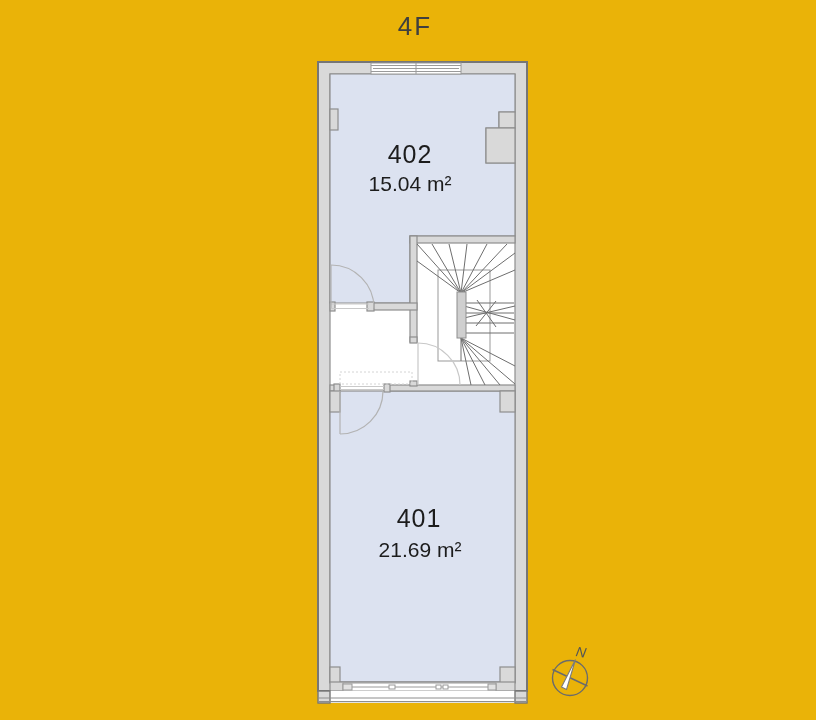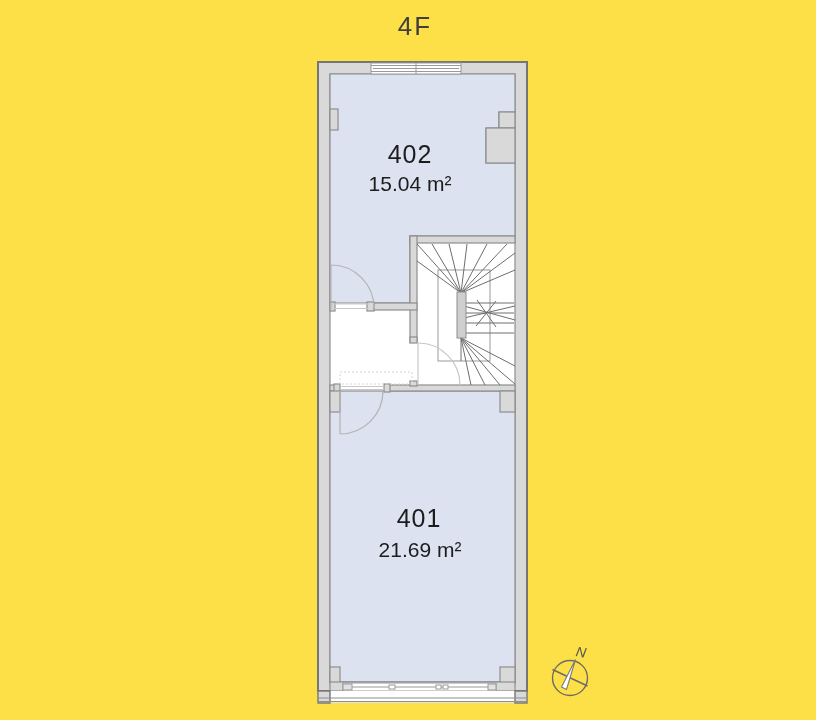--- a/index.html
+++ b/index.html
@@ -1,16 +1,16 @@
 <!DOCTYPE html>
 <html><head>
 <meta charset="utf-8">
 <style>
   html,body{margin:0;padding:0;background:#ffffff;}
-  .page{position:relative;width:816px;height:720px;background:#fde047;overflow:hidden;
+  .page{position:relative;width:816px;height:720px;background:#eab308;overflow:hidden;
         font-family:"Liberation Sans", sans-serif;}
   svg text{font-family:"Liberation Sans", sans-serif;}
   .room-number{font-size:25px;fill:#1c1c1c;letter-spacing:1px;}
   .room-area{font-size:21px;fill:#1c1c1c;}
   .floor-title{font-size:26px;fill:#3f3f3f;letter-spacing:2px;}
   .north-n{font-size:14px;fill:#555;font-style:italic;}
 </style>
 </head>
 <body>
 

